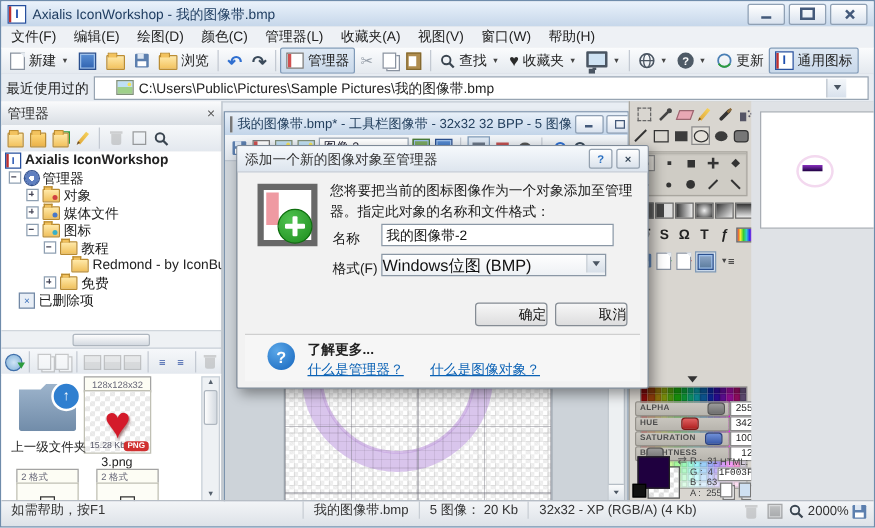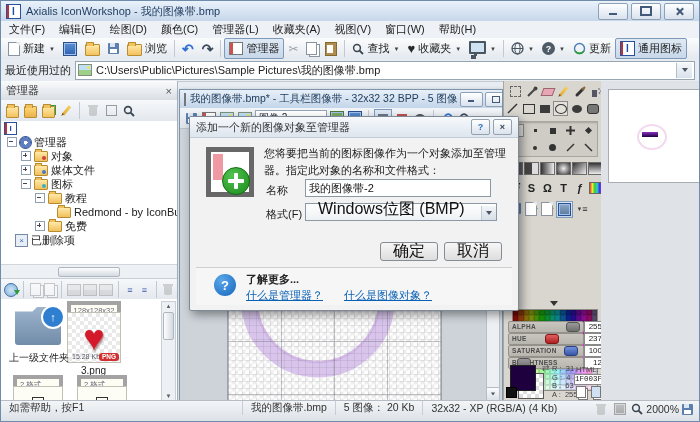--- a/index.html
+++ b/index.html
@@ -37,21 +37,21 @@
   .cut{color:#9aa2ac;font-size:12px}
   .copyico{width:9px;height:11px;background:#fff;border:1px solid #8a93a0;box-shadow:3px 2px 0 -1px #fff,3px 2px 0 0 #8a93a0}
   .clipico{width:10px;height:12px;background:#b08d4f;border:1px solid #84692f;position:relative}
   .clipico::after{content:"";position:absolute;left:1px;top:2px;width:6px;height:8px;background:#fff}
   .heart{color:#2a2a2a;font-size:13px;line-height:12px}
   .monico{width:13px;height:9px;border:2px solid #4a5562;border-radius:1px;background:#cfe2f2;position:relative;margin-top:-2px}
   .monico::after{content:"";position:absolute;left:3px;bottom:-4px;width:3px;height:2px;background:#4a5562;box-shadow:-2px 2px 0 1px #4a5562}
   .qcirc{width:13px;height:13px;border-radius:50%;background:#4e5a66;color:#fff;font-size:9px;font-weight:bold;display:flex;align-items:center;justify-content:center}
   
   .addrbar{position:absolute;left:0;top:58px;right:0;height:22px;background:#e7ecf2;border-bottom:1px solid #c2cad3;display:flex;align-items:center;padding:0 4px;font-size:11px;color:#222;gap:4px}
-  .combo{flex:1;height:17px;background:#fff;border:1px solid #97a4b2;display:flex;align-items:center;padding:0 2px;gap:4px}
+  .combo{flex:1;height:17px;background:#fff;border:1px solid #97a4b2;display:flex;align-items:center;padding:0 17px;gap:4px}
   .combo .arrowbox{margin-left:auto;width:15px;height:15px;background:linear-gradient(#f4f7fa,#d8e1ec);border-left:1px solid #b5bfca;display:flex;align-items:center;justify-content:center}
   .tri{width:0;height:0;border-left:3px solid transparent;border-right:3px solid transparent;border-top:4px solid #4a5562}
   .imgico{width:12px;height:10px;background:linear-gradient(#bfe0f5 50%,#9fd08a 50%);border:1px solid #7f8f78;position:relative}
   .imgico::after{content:"";position:absolute;right:1px;top:1px;width:3px;height:3px;border-radius:50%;background:#f5e25a}
   
   .sidebar{position:absolute;left:0;top:80px;width:176px;bottom:20px;background:#eef1f4;border-right:1px solid #aab4bf}
   .phead{position:absolute;left:0;top:0;right:0;height:19px;background:linear-gradient(#fafbfc,#d9dee4);border-bottom:1px solid #b8c0c9;display:flex;align-items:center;padding:0 5px;font-size:11px;color:#333}
   .phead .x{margin-left:auto;color:#555;font-size:11px;line-height:10px}
   .ptools{position:absolute;left:0;top:19px;right:0;height:21px;background:linear-gradient(#f6f8fa,#e3e8ee);border-bottom:1px solid #c8cfd7;display:flex;align-items:center;padding:0 3px;gap:2px}
   .mico{width:16px;height:16px;display:flex;align-items:center;justify-content:center}
@@ -78,21 +78,21 @@
   .ttools{position:absolute;left:0;top:197px;right:0;height:21px;background:linear-gradient(#f6f8fa,#e3e8ee);border-top:1px solid #c8cfd7;border-bottom:1px solid #c8cfd7;display:flex;align-items:center;padding:0 3px;gap:2px}
   .globe-dl{width:12px;height:12px;border-radius:50%;border:1px solid #3f6faa;background:radial-gradient(circle,#cfe4f5,#7fb0d8);position:relative}
   .globe-dl::after{content:"";position:absolute;right:-3px;bottom:-2px;border:3px solid transparent;border-top:5px solid #2c9c3c}
   .thumbs{position:absolute;left:0;top:218px;right:0;bottom:0;background:#fff;overflow:hidden}
   .vscroll{position:absolute;right:1px;top:2px;width:13px;height:98px;background:#eef1f4;border:1px solid #c8cfd7;display:flex;flex-direction:column;align-items:center}
   .vthumb{width:9px;height:26px;background:linear-gradient(90deg,#fdfdfd,#d4dae1);border:1px solid #aeb6bf;border-radius:2px;margin-top:2px}
   .sarr{font-size:6px;color:#55606c;line-height:8px}
   .pfolder{position:absolute;left:14px;top:8px;width:46px;height:38px;background:linear-gradient(#9db4cc,#718ca9);border-radius:2px 4px 3px 3px;clip-path:polygon(0 12%,38% 12%,48% 0,100% 0,100% 100%,0 100%)}
   .uparrow{position:absolute;left:40px;top:6px;width:20px;height:20px;border-radius:50%;background:#2f7fd0;border:2px solid #fff;color:#fff;font-size:11px;font-weight:bold;display:flex;align-items:center;justify-content:center}
   .card{position:absolute;left:64px;top:2px;width:56px;height:62px}
-  .cardtab{position:absolute;left:2px;top:0;right:0;height:11px;background:#fdfdf4;border:4px solid #a3a3a3;font-size:7.5px;color:#667;display:flex;align-items:center;justify-content:center;white-space:nowrap}
+  .cardtab{position:absolute;left:2px;top:0;right:0;height:11px;background:#fdfdf4;border:1px solid #a3a3a3;font-size:7.5px;color:#667;display:flex;align-items:center;justify-content:center;white-space:nowrap}
   .cardbody{position:absolute;left:2px;top:11px;right:0;bottom:0;border:1px solid #c0c0b4;background:
     linear-gradient(45deg,#e9e9e9 25%,transparent 25%,transparent 75%,#e9e9e9 75%),
     linear-gradient(45deg,#e9e9e9 25%,#ffffff 25%,#ffffff 75%,#e9e9e9 75%);
     background-size:8px 8px;background-position:0 0,4px 4px;display:flex;align-items:center;justify-content:center}
   .bigheart{font-size:36px;color:#d41a2a;text-shadow:1px 2px 2px rgba(90,0,0,.5);line-height:30px}
   .ksize{position:absolute;left:4px;bottom:2px;font-size:7px;color:#556}
   .badge{position:absolute;right:1px;bottom:1px;background:#d03030;color:#fff;font-size:6.5px;font-weight:bold;border-radius:3px;padding:0 3px;line-height:8px}
   .tlabel{position:absolute;font-size:10px;color:#222;white-space:nowrap}
   .pcard{position:absolute;width:52px;height:28px;top:76px}
   .pcard .cardtab{justify-content:flex-start;padding-left:3px}
@@ -125,23 +125,23 @@
   .dlgbtn{width:17px;height:14px;border:1px solid #94a1af;border-radius:2px;background:linear-gradient(#fff,#dbe3ec);display:flex;align-items:center;justify-content:center;font-size:9px;color:#345;font-weight:bold}
   .dlgicon{position:absolute;left:16px;top:30px;width:42px;height:46px}
   .dlgframe{position:absolute;left:0;top:0;width:38px;height:40px;background:#fff;border:5px solid #686868}
   .dlgbar{position:absolute;left:7px;top:7px;width:10px;height:26px;background:#ef9aa2}
   .dlgplus{position:absolute;left:16px;top:20px;width:26px;height:26px;border-radius:50%;background:radial-gradient(circle at 35% 30%,#4fc24f,#1d8c1d);border:1px solid #0e6e0e}
   .dlgplus::before{content:"";position:absolute;left:5px;top:11px;width:16px;height:4px;background:#fff;border-radius:1px}
   .dlgplus::after{content:"";position:absolute;left:11px;top:5px;width:4px;height:16px;background:#fff;border-radius:1px}
   .dlgmsg{position:absolute;left:74px;top:28px;width:242px;font-size:11px;color:#1a1a1a;line-height:1.55}
   .flabel{position:absolute;left:76px;font-size:11px;color:#1a1a1a}
   .finput{position:absolute;left:115px;width:178px;height:16px;background:#fff;border:1px solid #8b98a6;font-size:11px;color:#111;padding:0 3px;display:flex;align-items:center}
-  .fcombo{position:absolute;left:115px;width:178px;height:16px;background:linear-gradient(#fefefe,#eef1f4);border:1px solid #8b98a6;font-size:16px;color:#111;display:flex;align-items:flex-end;padding-left:12px}
+  .fcombo{position:absolute;left:115px;width:178px;height:16px;background:linear-gradient(#fefefe,#eef1f4);border:1px solid #8b98a6;font-size:13px;color:#111;display:flex;align-items:flex-start;padding-left:0}
   .fcombo .arrowbox{margin-left:auto;width:14px;height:14px;display:flex;align-items:center;justify-content:center;border-left:1px solid #c2cad2;background:linear-gradient(#f2f5f8,#d7dfe8)}
-  .btn{position:absolute;width:56px;height:17px;border:1px solid #858c94;border-radius:3px;background:linear-gradient(#f7f7f7,#ddddde);font-size:16px;color:#111;display:flex;align-items:center;justify-content:center}
+  .btn{position:absolute;width:56px;height:17px;border:1px solid #858c94;border-radius:3px;background:linear-gradient(#f7f7f7,#ddddde);font-size:11px;color:#111;display:flex;align-items:center;justify-content:flex-end}
   .footer{position:absolute;left:6px;right:6px;top:150px;bottom:5px;border-top:1px solid #cfcfcf;background:#f6f6f6}
   .helpcirc{position:absolute;left:18px;top:6px;width:22px;height:22px;border-radius:50%;background:radial-gradient(circle at 35% 30%,#5aa7e8,#1565bd);color:#fff;font-size:13px;font-weight:bold;display:flex;align-items:center;justify-content:center}
   .learn{position:absolute;left:50px;top:4px;font-size:11px;font-weight:bold;color:#222}
   .dlglink{position:absolute;top:20px;font-size:11px;color:#0b62b5;text-decoration:underline}
   
   .palette{position:absolute;left:502px;top:80px;width:98px;bottom:20px;background:#d9d6d0;border-left:1px solid #a9a69f}
   .prow{position:absolute;display:flex;gap:1px}
   .tcell{width:15px;height:15px;display:flex;align-items:center;justify-content:center}
   .tcell.sel{border:1px solid #8a8a8a;background:#e4e1da;width:13px;height:13px}
   .shp-line{width:11px;height:11px}
@@ -353,20 +353,21 @@
             <circle cx="5" cy="5" r="3.4" fill="none" stroke="#3a4550" stroke-width="1.6"></circle>
             <line x1="7.6" y1="7.6" x2="11" y2="11" stroke="#3a4550" stroke-width="1.9"></line>
           </svg>
         </span>
     </div>
     <div class="tree">
       <div class="trow b" style="padding-left:3px">
         <span class="logosm">
             <span>I</span>
           </span>
+        <span>Axialis IconWorkshop</span>
       </div>
       <div class="trow" style="padding-left:6px">
         <span class="exp"></span>
         <span class="gear"></span>
         <span>管理器</span>
       </div>
       <div class="trow" style="padding-left:20px">
         <span class="exp plus"></span>
         <span class="fold">
             <span class="dot" style="background:#d04040"></span>
@@ -954,21 +955,21 @@
       </div>
     <div class="srow" style="top:240px">
       <span class="slab">ALPHA</span>
       <span class="sthumb" style="left:57px"></span>
     </div>
     <span class="sval" style="position:absolute;top:240px">255</span>
     <div class="srow" style="top:252px">
       <span class="slab">HUE</span>
       <span class="sthumb red" style="left:36px"></span>
     </div>
-    <span class="sval" style="position:absolute;top:252px">237</span>
+    <span class="sval" style="position:absolute;top:252px">342</span>
     <div class="srow" style="top:264px">
       <span class="slab">SATURATION</span>
       <span class="sthumb blue" style="left:55px"></span>
     </div>
     <span class="sval" style="position:absolute;top:264px">100</span>
     <div class="srow" style="top:276px">
       <span class="slab">BRIGHTNESS</span>
       <span class="sthumb" style="left:8px"></span>
     </div>
     <span class="sval" style="position:absolute;top:276px">12</span>

